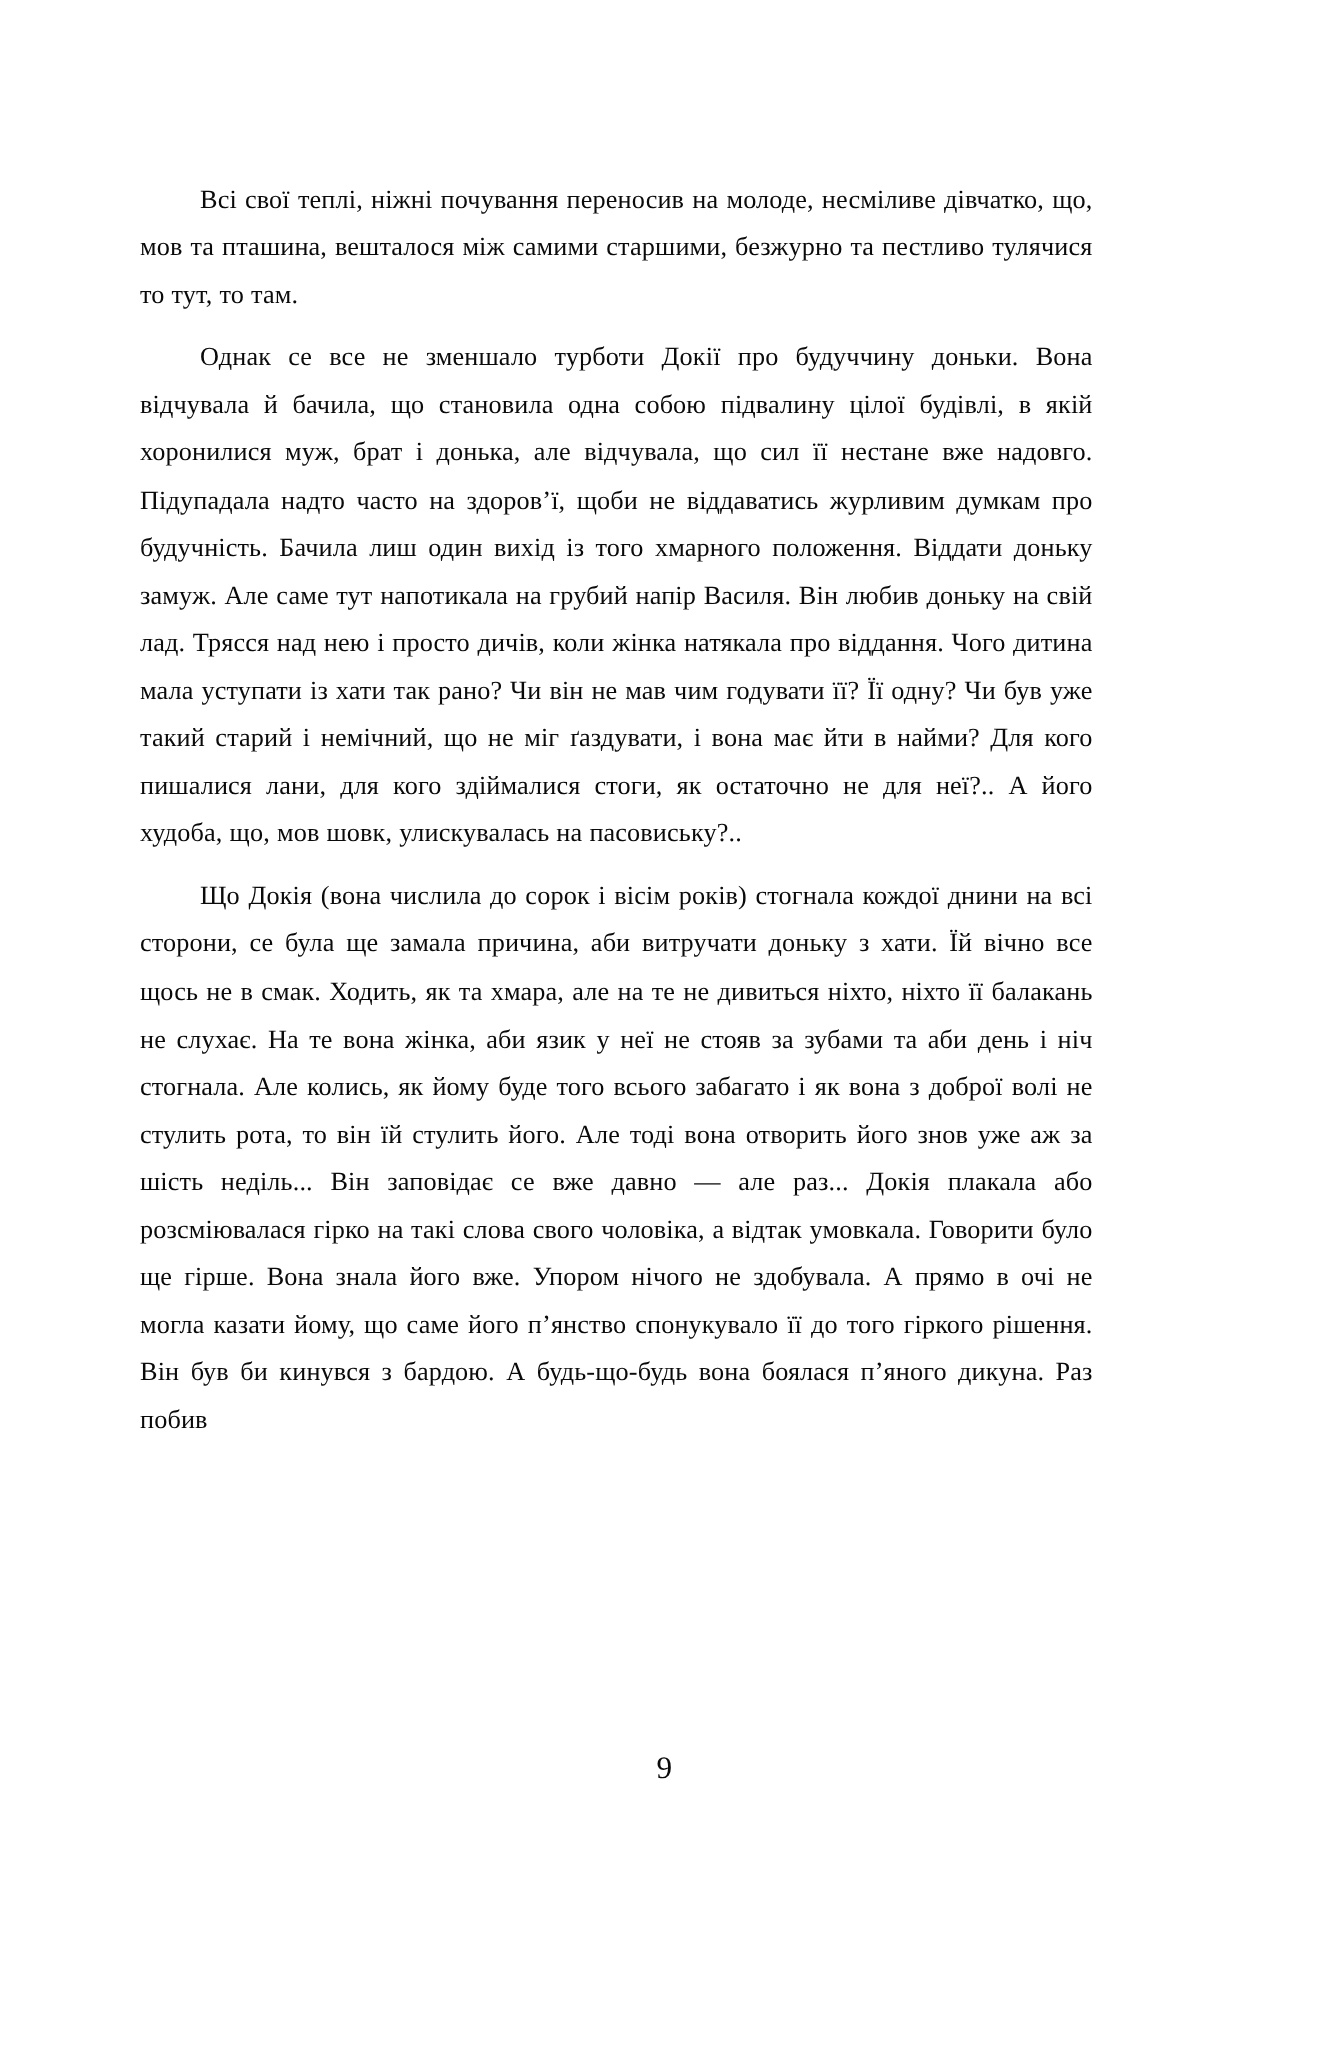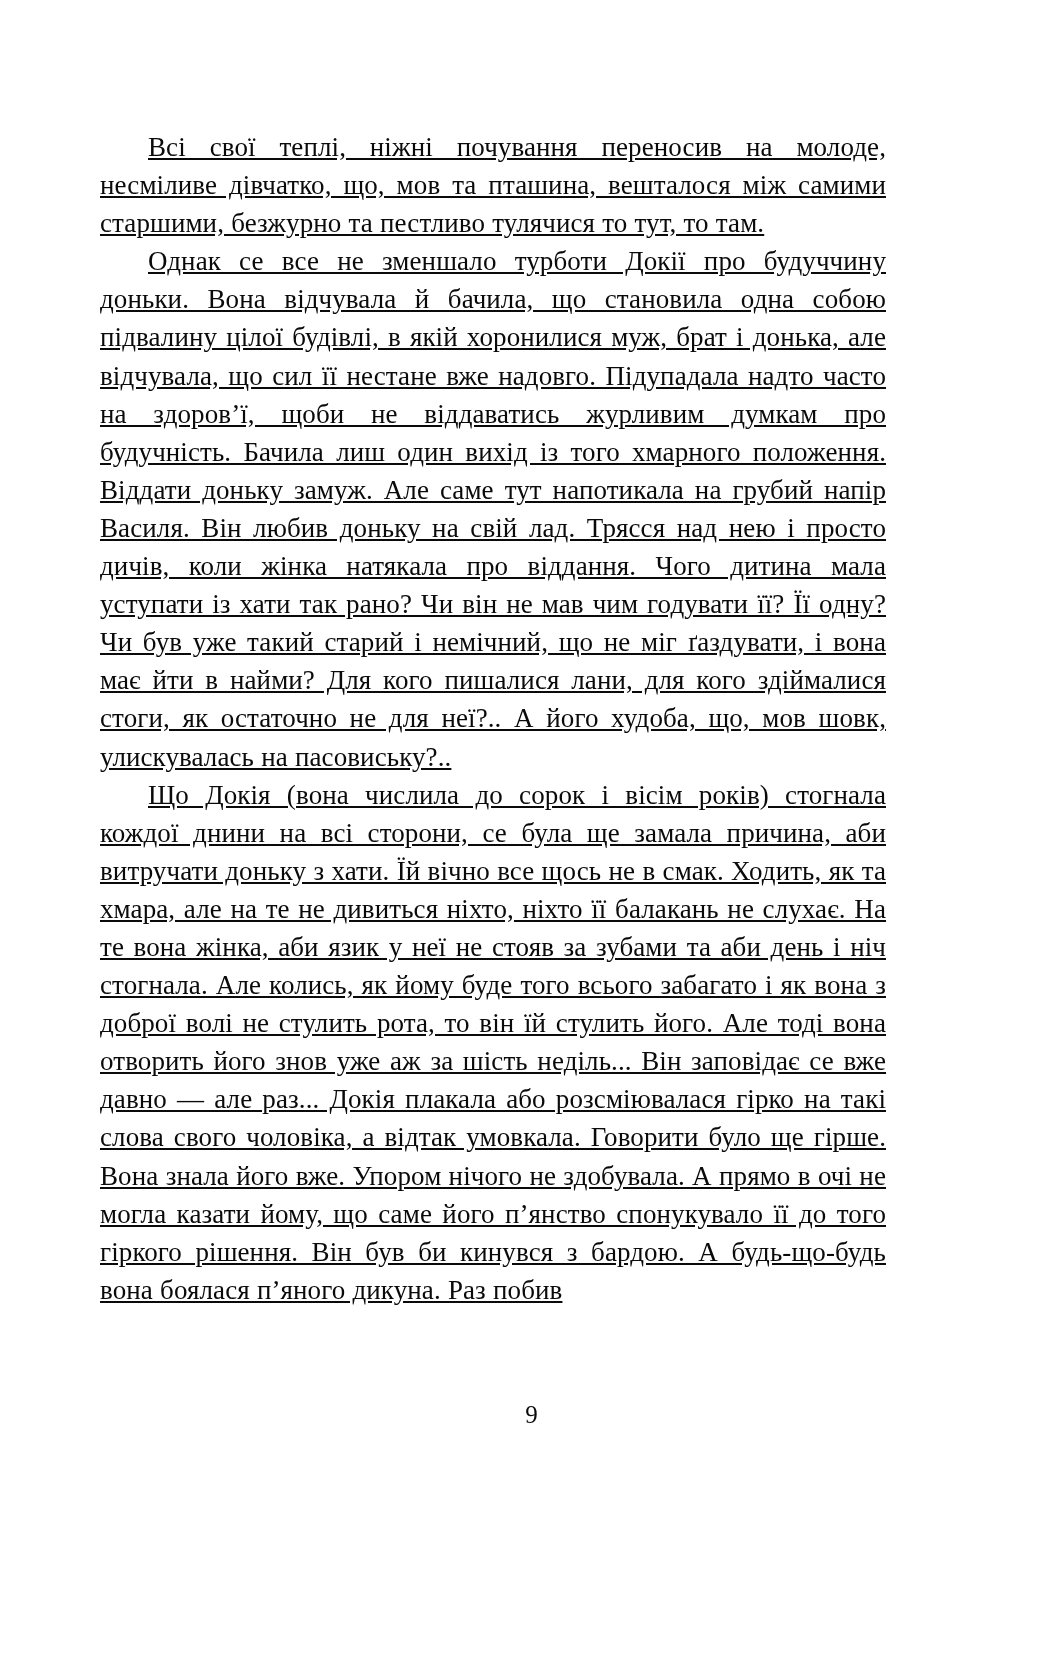--- a/index.html
+++ b/index.html
@@ -17,30 +17,29 @@
     font-family: "Liberation Serif", "DejaVu Serif", serif;
     color: #0a0a0a;
   }
   .text-block {
     position: absolute;
     left: 100px;
     top: 128px;
     width: 786px;
   }
   .para {
-    margin: 0;
+    margin: 12px;
     text-indent: 48px;
     text-align: justify;
-    font-size: 27px;
+    font-size: 21px;
     line-height: 38.1px;
     letter-spacing: 0.1px;
     word-spacing: 0.3px;
     -webkit-hyphens: none;
     hyphens: none;
-    text-decoration: underline;
   }
   .para + .para {
     margin-top: 0;
   }
   .page-number {
     position: absolute;
     left: 0;
     right: 0;
     top: 1400px;
     text-align: center;

